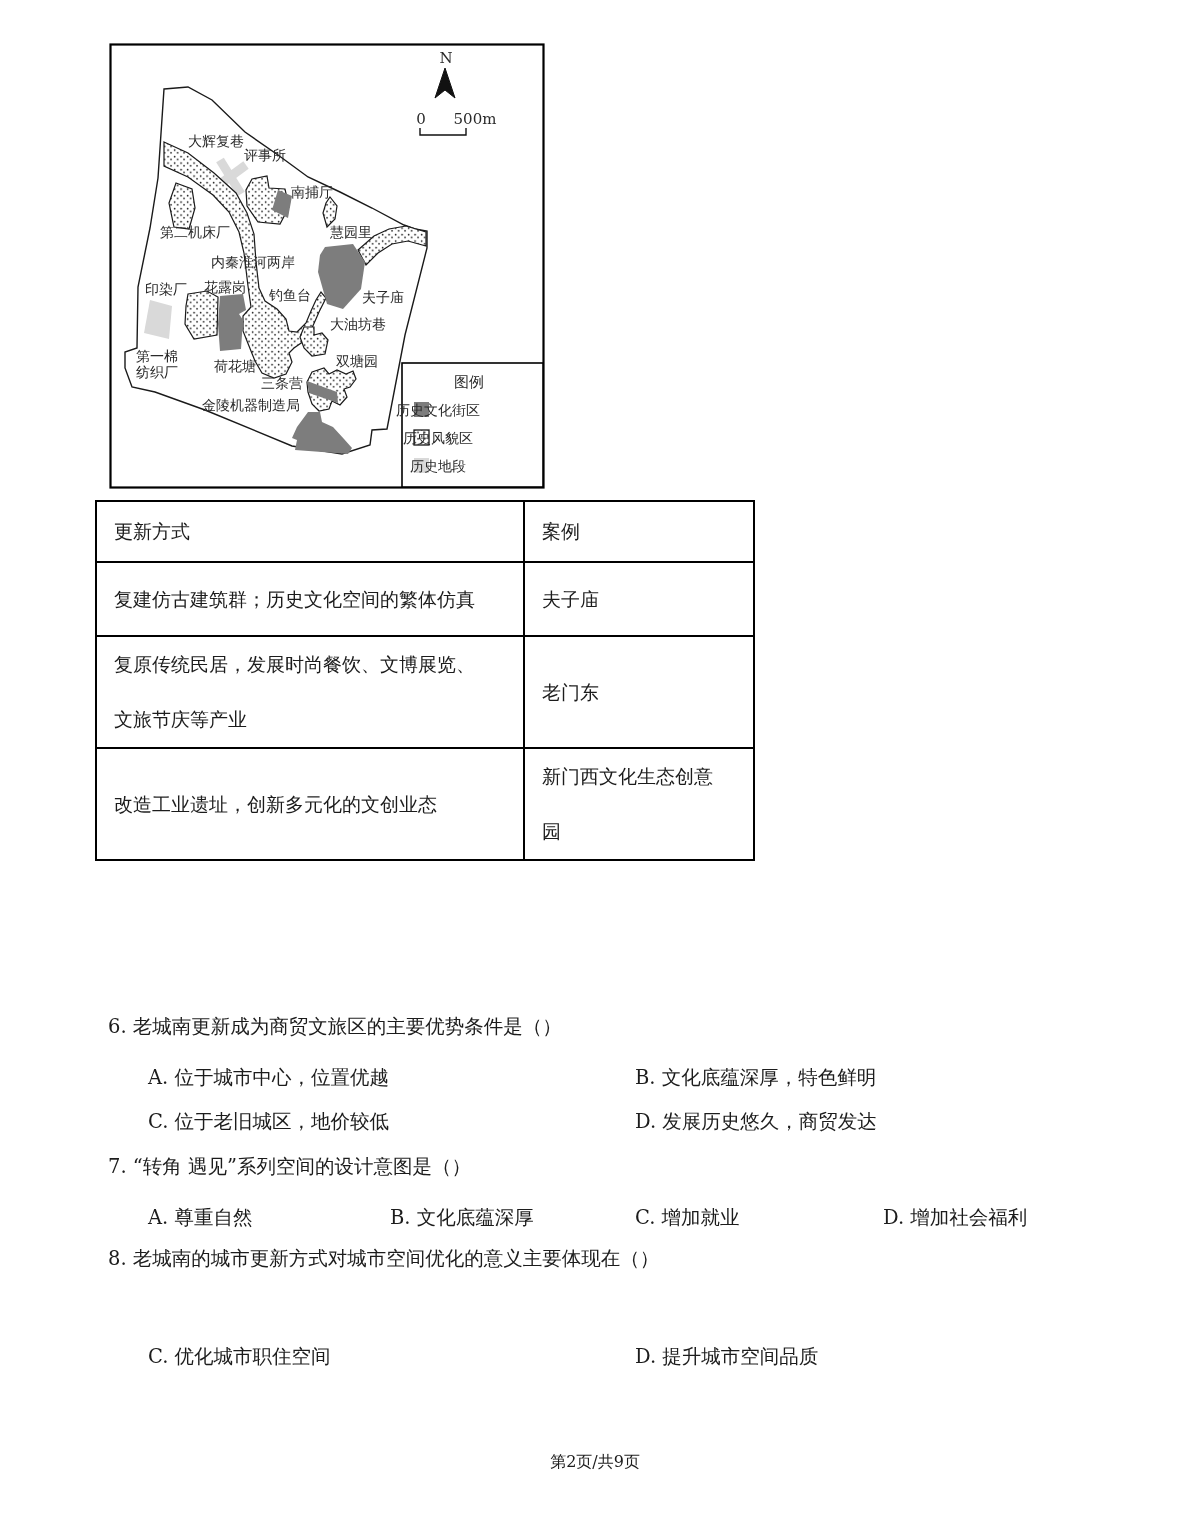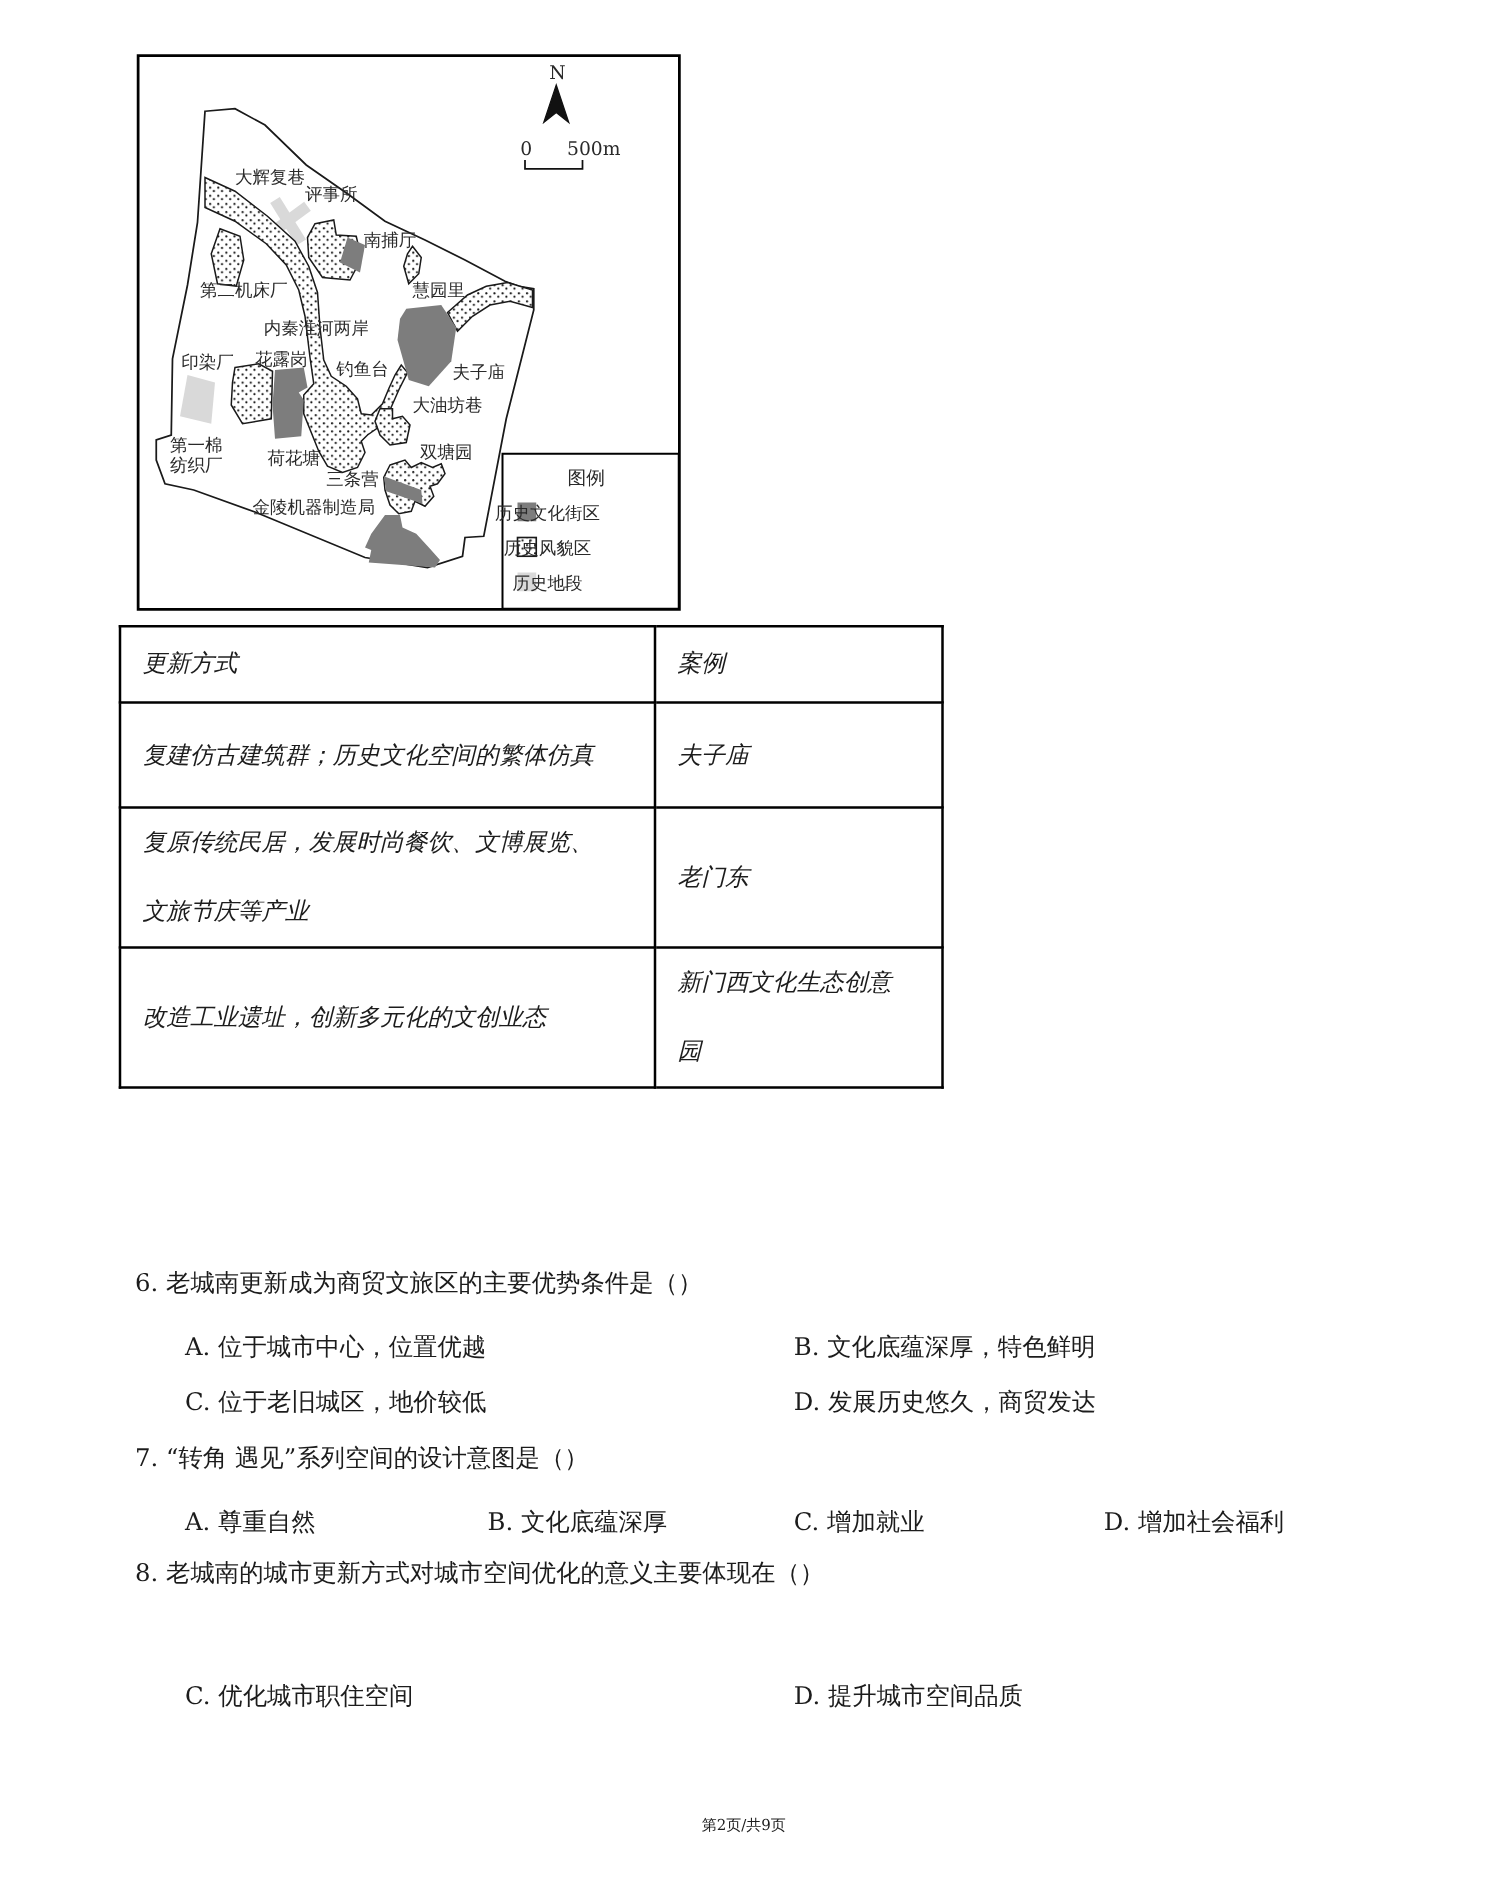--- a/index.html
+++ b/index.html
@@ -20,35 +20,35 @@
   .stroke-light{stroke:var(--c-light);}
 
   table.qtable{
     position:absolute;left:95px;top:500px;
     width:658px;border-collapse:collapse;table-layout:fixed;
   }
   table.qtable td,table.qtable th{
     border:2px solid #000;
     font-size:19px;font-weight:normal;text-align:left;
     padding:0 14px 0 17px;vertical-align:middle;
-    white-space:pre-line;line-height:55px;font-style:italic;
+    white-space:pre-line;line-height:55px;
   }
   table.qtable col.c1{width:428px;}
   table.qtable col.c2{width:230px;}
   tr.h-head{height:61px;}
-  tr.h-r1{height:84px;}
+  tr.h-r1{height:74px;}
   tr.h-r2{height:110px;}
   tr.h-r3{height:112px;}
   tr.h-r4{height:106px;}
 
   .q{position:absolute;left:108px;font-size:19.5px;white-space:nowrap;line-height:1.15;}
   .optrow{position:absolute;left:108px;width:1060px;height:24px;font-size:19.5px;}
   .optrow span{position:absolute;top:0;white-space:nowrap;margin-left:40px;}
   .para{position:absolute;left:140px;top:1387px;font-size:19.5px;white-space:nowrap;}
-  .footer{position:absolute;left:0;top:1452px;width:100%;text-align:center;font-size:12px;}
+  .footer{position:absolute;left:0;top:1452px;width:100%;text-align:center;font-size:16px;}
 </style>
 </head>
 <body>
 
 <div class="page" style="--c-dark: #7d7d7d; --c-light: #d9d9d9;">
 
   <div class="map-box">
     <svg width="449" height="452" viewBox="0 0 449 452">
       <defs>
         <pattern id="dots" width="6.5" height="6.5" patternUnits="userSpaceOnUse">

